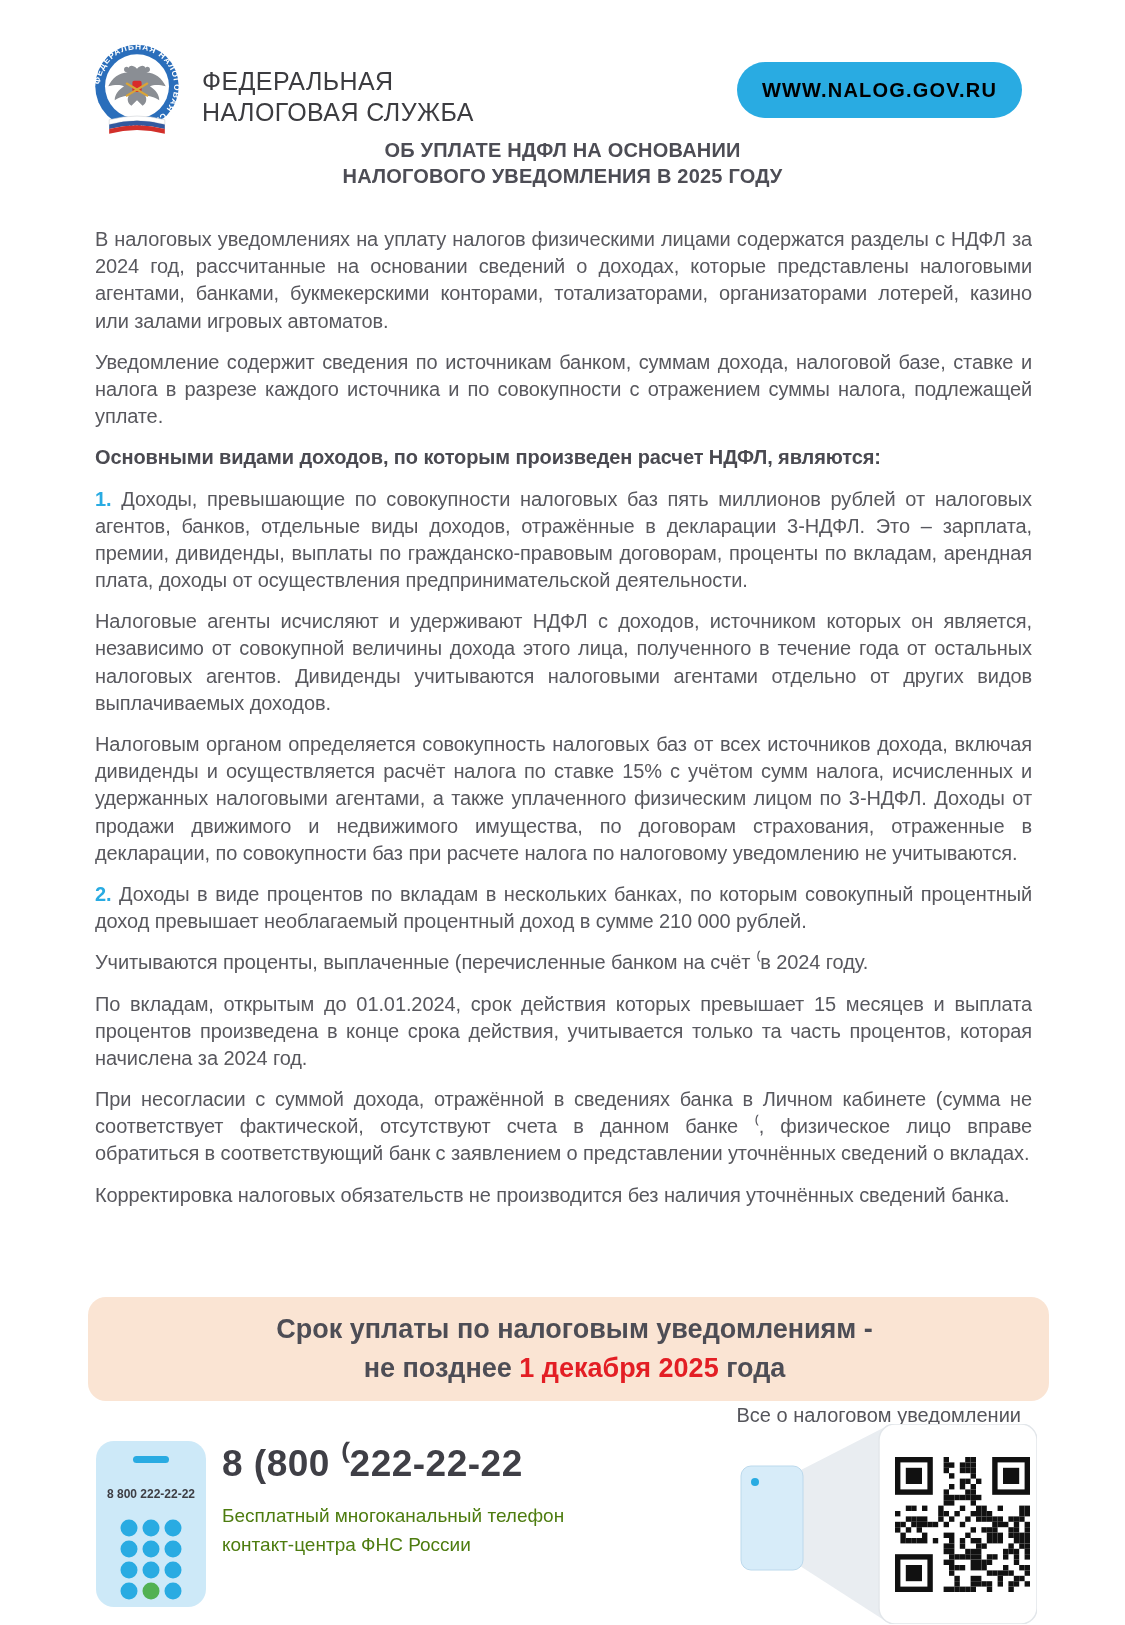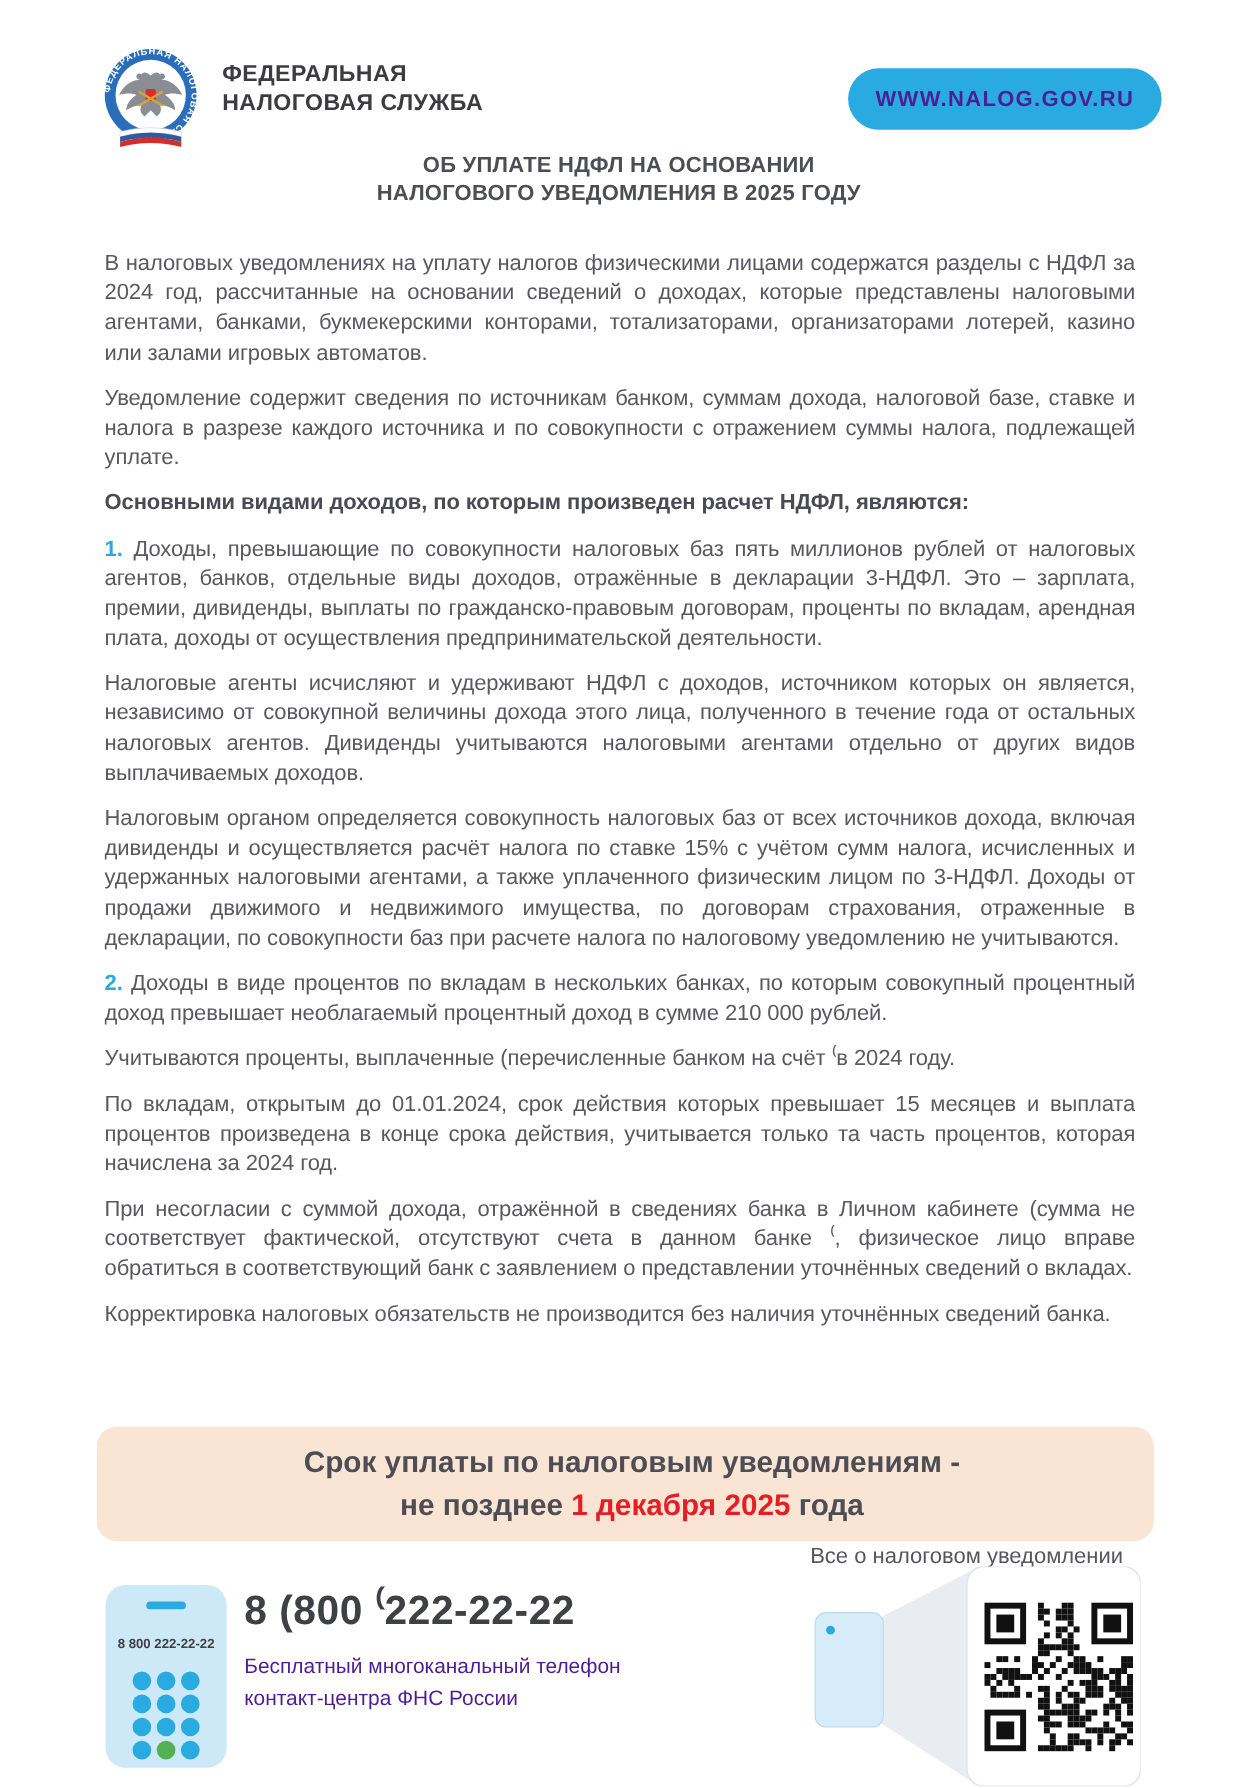--- a/index.html
+++ b/index.html
@@ -4,26 +4,26 @@
 <style>
   html,body{margin:0;padding:0;background:#ffffff;}
   .page{
     position:relative;width:1125px;height:1625px;background:#ffffff;
     font-family:"Liberation Sans",sans-serif;overflow:hidden;
   }
   
   .header{position:absolute;top:40px;left:0;width:1125px;height:100px;}
   .logo{position:absolute;left:86px;top:0;width:102px;height:102px;}
   .org-name{
-    position:absolute;left:202px;top:15px;
-    font-weight:bold;font-size:21px;line-height:1.22;color:#3c3c40;letter-spacing:.4px;
+    position:absolute;left:202px;top:26px;
+    font-weight:normal;font-size:25px;line-height:1.22;color:#3c3c40;letter-spacing:.4px;
   }
   .site-btn{
-    position:absolute;left:771px;top:22px;width:285px;height:56px;
-    background:#29abe2;border-radius:28px;color:#4c1d95;
+    position:absolute;left:737px;top:22px;width:285px;height:56px;
+    background:#29abe2;border-radius:28px;color:#000000;
     font-weight:bold;font-size:20px;letter-spacing:1.2px;
     display:flex;align-items:center;justify-content:center;text-decoration:none;cursor:pointer;
   }
   
   .title{
     position:absolute;top:138px;left:0;width:1125px;margin:0;
     text-align:center;font-size:20px;font-weight:bold;color:#4d4d55;
     line-height:1.28;letter-spacing:.2px;
   }
   
@@ -45,21 +45,21 @@
   
   .footer{position:absolute;top:1398px;left:0;width:1125px;height:227px;text-decoration:underline;}
   .qr-caption{position:absolute;right:104px;top:6px;font-size:20px;color:#55555b;}
   .phone-art{position:absolute;left:95px;top:42px;width:112px;height:168px;}
   .phone-number{
     position:absolute;left:222px;top:38px;
     font-size:37px;font-weight:bold;color:#3f3f46;letter-spacing:.5px;
   }
   .phone-caption{
     position:absolute;left:222px;top:104px;
-    font-size:19px;line-height:1.5;color:#4c1d95;
+    font-size:19px;line-height:1.5;color:#4d7c0f;
   }
   .qr-art{position:absolute;right:88px;top:26px;width:310px;height:200px;}
 </style>
 </head>
 <body>
 
 <div class="page">
 
   <div class="header">
     <div class="logo">

